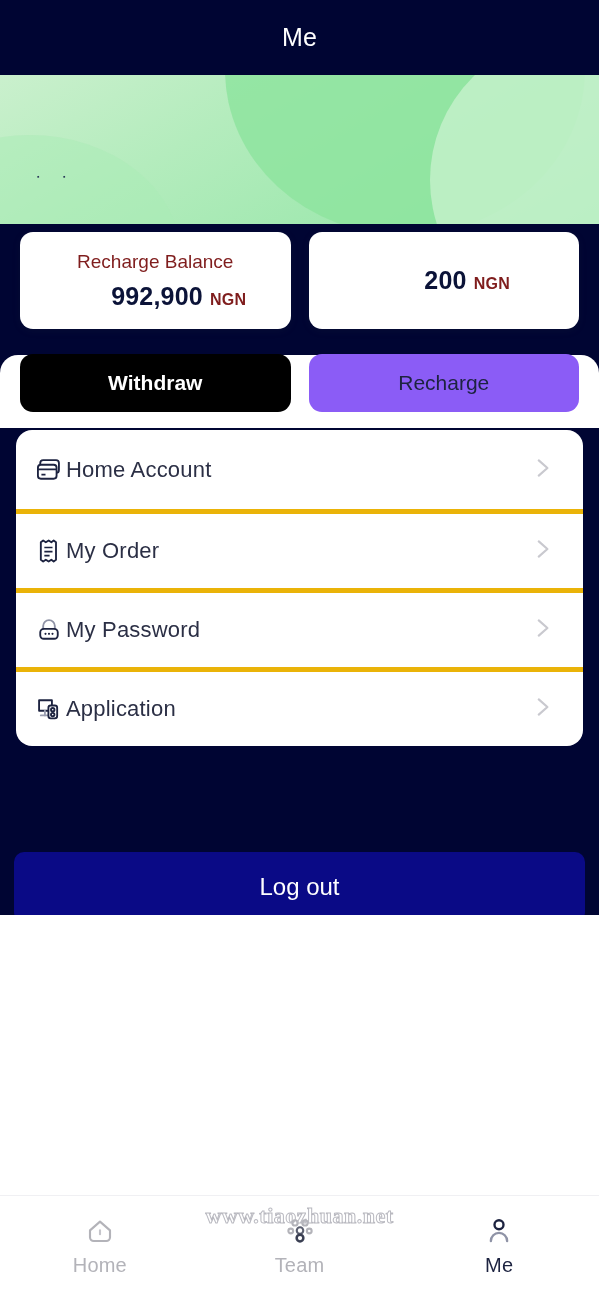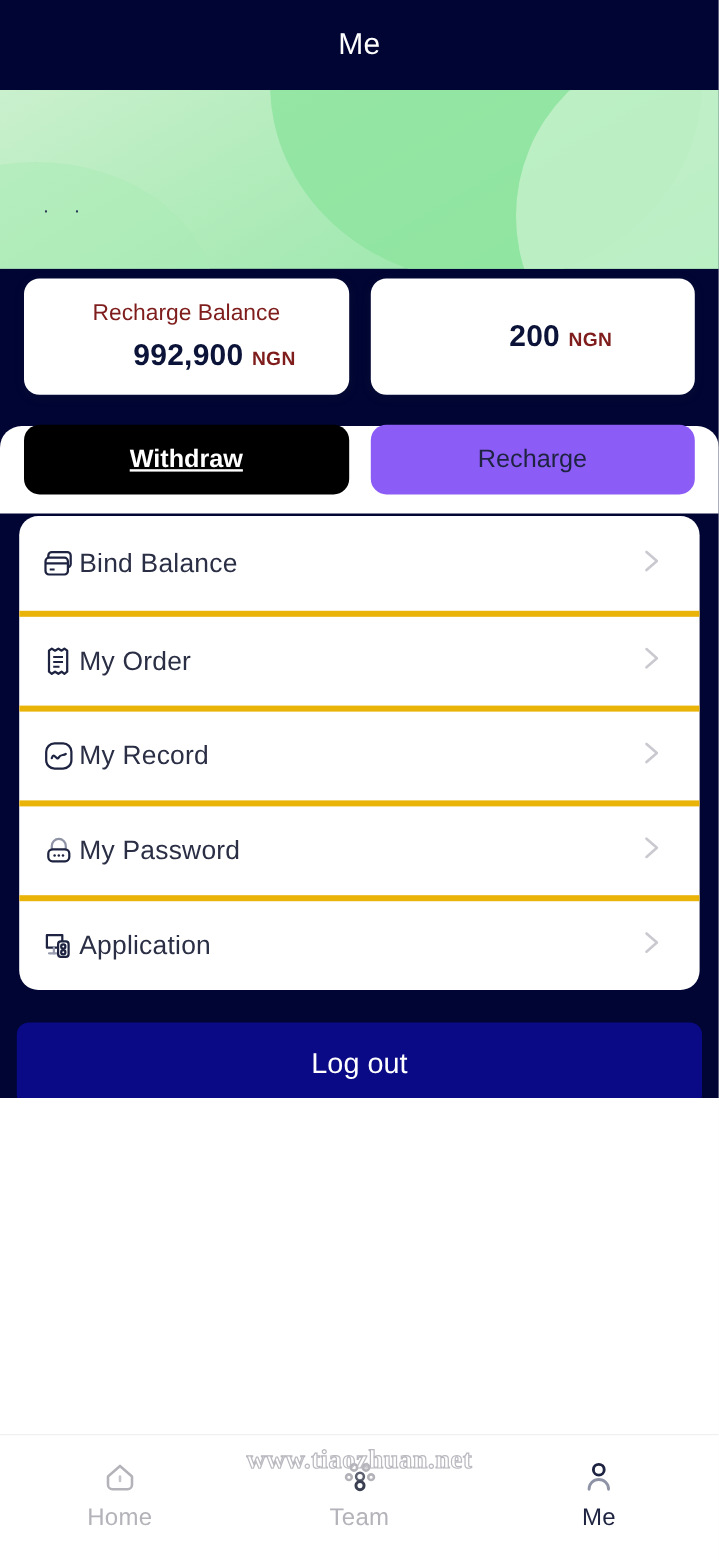--- a/index.html
+++ b/index.html
@@ -201,21 +201,21 @@
   .tab {
     flex: 1;
     border-radius: 13px;
     display: flex;
     align-items: center;
     justify-content: center;
     font-size: 21px;
     font-weight: 700;
     cursor: pointer;
   }
-  .tab.active { background: #000000; color: #ffffff; text-decoration: underline; }
+  .tab.active { background: #000000; color: #ffffff; }
   .tab.inactive { background: #8b5cf6; color: #1d2340; font-weight: 400; }
 
   
   .menu-card {
     position: absolute;
     left: 16px; top: 355px;
     width: 567px;
     background: #ffffff;
     border-radius: 16px;
     overflow: hidden;
@@ -383,21 +383,21 @@
 
       <div class="menu-row">
         <span class="menu-icon">
           <svg width="28" height="28" viewBox="0 0 24 24" fill="none" stroke="currentColor" stroke-width="1.6">
             <rect x="4.5" y="3.5" width="16" height="11" rx="2.5"></rect>
             <rect x="2.5" y="7.5" width="16" height="12" rx="2.5" fill="#fff"></rect>
             <line x1="2.5" y1="11.5" x2="18.5" y2="11.5"></line>
             <line x1="5.5" y1="16" x2="9" y2="16" stroke-width="1.4"></line>
           </svg>
         </span>
-        <span class="menu-label">Bind Balance</span>
+        <span class="menu-label">Home Account</span>
         <span class="chev">
           <svg width="26" height="26" viewBox="0 0 24 24" fill="none" stroke="currentColor" stroke-width="2" stroke-linecap="round" stroke-linejoin="round">
               <polyline points="9,5 17,12 9,19"></polyline>
             </svg>
         </span>
       </div>
 
       <div class="menu-row">
         <span class="menu-icon">
           <svg width="28" height="28" viewBox="0 0 24 24" fill="none" stroke="currentColor" stroke-width="1.6" stroke-linejoin="round">
@@ -408,34 +408,20 @@
           </svg>
         </span>
         <span class="menu-label">My Order</span>
         <span class="chev">
           <svg width="26" height="26" viewBox="0 0 24 24" fill="none" stroke="currentColor" stroke-width="2" stroke-linecap="round" stroke-linejoin="round">
               <polyline points="9,5 17,12 9,19"></polyline>
             </svg>
         </span>
       </div>
 
-      <div class="menu-row">
-        <span class="menu-icon">
-          <svg width="28" height="28" viewBox="0 0 24 24" fill="none" stroke="currentColor" stroke-width="1.6" stroke-linecap="round" stroke-linejoin="round">
-            <rect x="3" y="3" width="18" height="18" rx="6"></rect>
-            <path d="M7 13.5 C8.6 8.5 10.4 16 12 13 C13.4 10.4 15.4 12 17 10.5"></path>
-          </svg>
-        </span>
-        <span class="menu-label">My Record</span>
-        <span class="chev">
-          <svg width="26" height="26" viewBox="0 0 24 24" fill="none" stroke="currentColor" stroke-width="2" stroke-linecap="round" stroke-linejoin="round">
-              <polyline points="9,5 17,12 9,19"></polyline>
-            </svg>
-        </span>
-      </div>
 
       <div class="menu-row">
         <span class="menu-icon">
           <svg width="28" height="28" viewBox="0 0 24 24" fill="none" stroke="currentColor" stroke-width="1.6" stroke-linecap="round">
             <path d="M7 11 V8.5 A5 5 0 0 1 17 8.5 V11" stroke="#8f93a6"></path>
             <rect x="4.5" y="11" width="15" height="8.5" rx="3"></rect>
             <circle cx="9" cy="15.3" r=".9" fill="currentColor" stroke="none"></circle>
             <circle cx="12" cy="15.3" r=".9" fill="currentColor" stroke="none"></circle>
             <circle cx="15" cy="15.3" r=".9" fill="currentColor" stroke="none"></circle>
           </svg>

